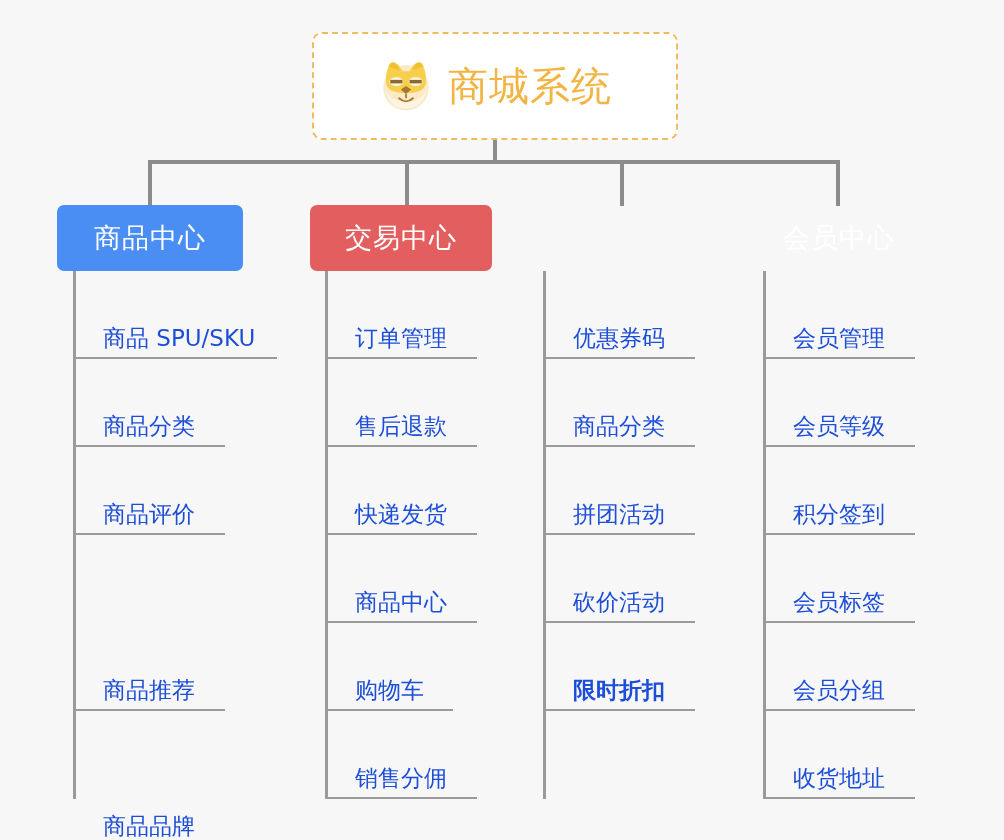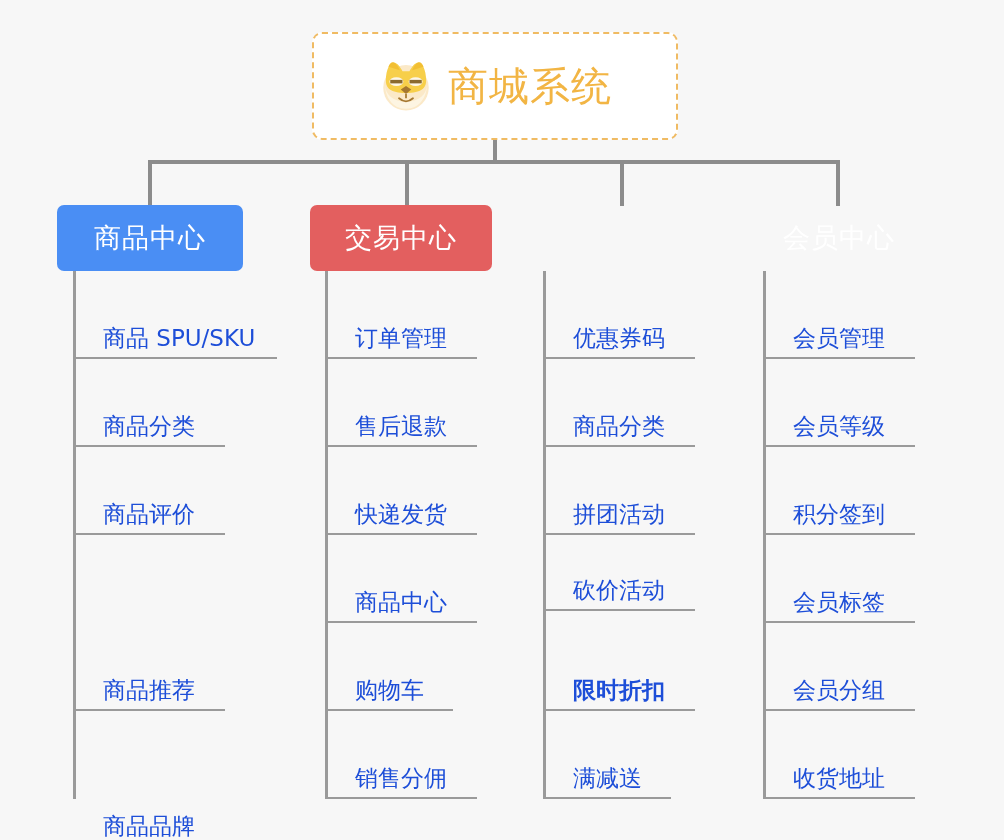--- a/index.html
+++ b/index.html
@@ -225,32 +225,28 @@
         <div class="leaf-rule" style="width: 152px;"></div>
       </div>
       <div class="leaf-item" style="top: 88px; width: 152px;">
         <span class="leaf-label">商品分类</span>
         <div class="leaf-rule" style="width: 152px;"></div>
       </div>
       <div class="leaf-item" style="top: 176px; width: 152px;">
         <span class="leaf-label">拼团活动</span>
         <div class="leaf-rule" style="width: 152px;"></div>
       </div>
-      <div class="leaf-item" style="top: 252px; width: 152px;">
+      <div class="leaf-item" style="top: 264px; width: 152px;">
         <span class="leaf-label">砍价活动</span>
         <div class="leaf-rule" style="width: 152px;"></div>
       </div>
       <div class="leaf-item" style="top: 352px; width: 152px; font-weight: bold;">
         <span class="leaf-label">限时折扣</span>
         <div class="leaf-rule" style="width: 152px;"></div>
       </div>
-      <div class="leaf-item" style="top: 440px; width: 128px;">
-        <span class="leaf-label">满减送</span>
-        <div class="leaf-rule" style="width: 128px;"></div>
-      </div>
     </div>
   <div class="leaf-col" id="leaf-col-3" style="left: 763px; top: 271px; width: 260px; height: 528px;">
       <div class="leaf-stem" style="height: 528px;"></div>
       <div class="leaf-item" style="top: 0px; width: 152px;">
         <span class="leaf-label">会员管理</span>
         <div class="leaf-rule" style="width: 152px;"></div>
       </div>
       <div class="leaf-item" style="top: 88px; width: 152px;">
         <span class="leaf-label">会员等级</span>
         <div class="leaf-rule" style="width: 152px;"></div>

